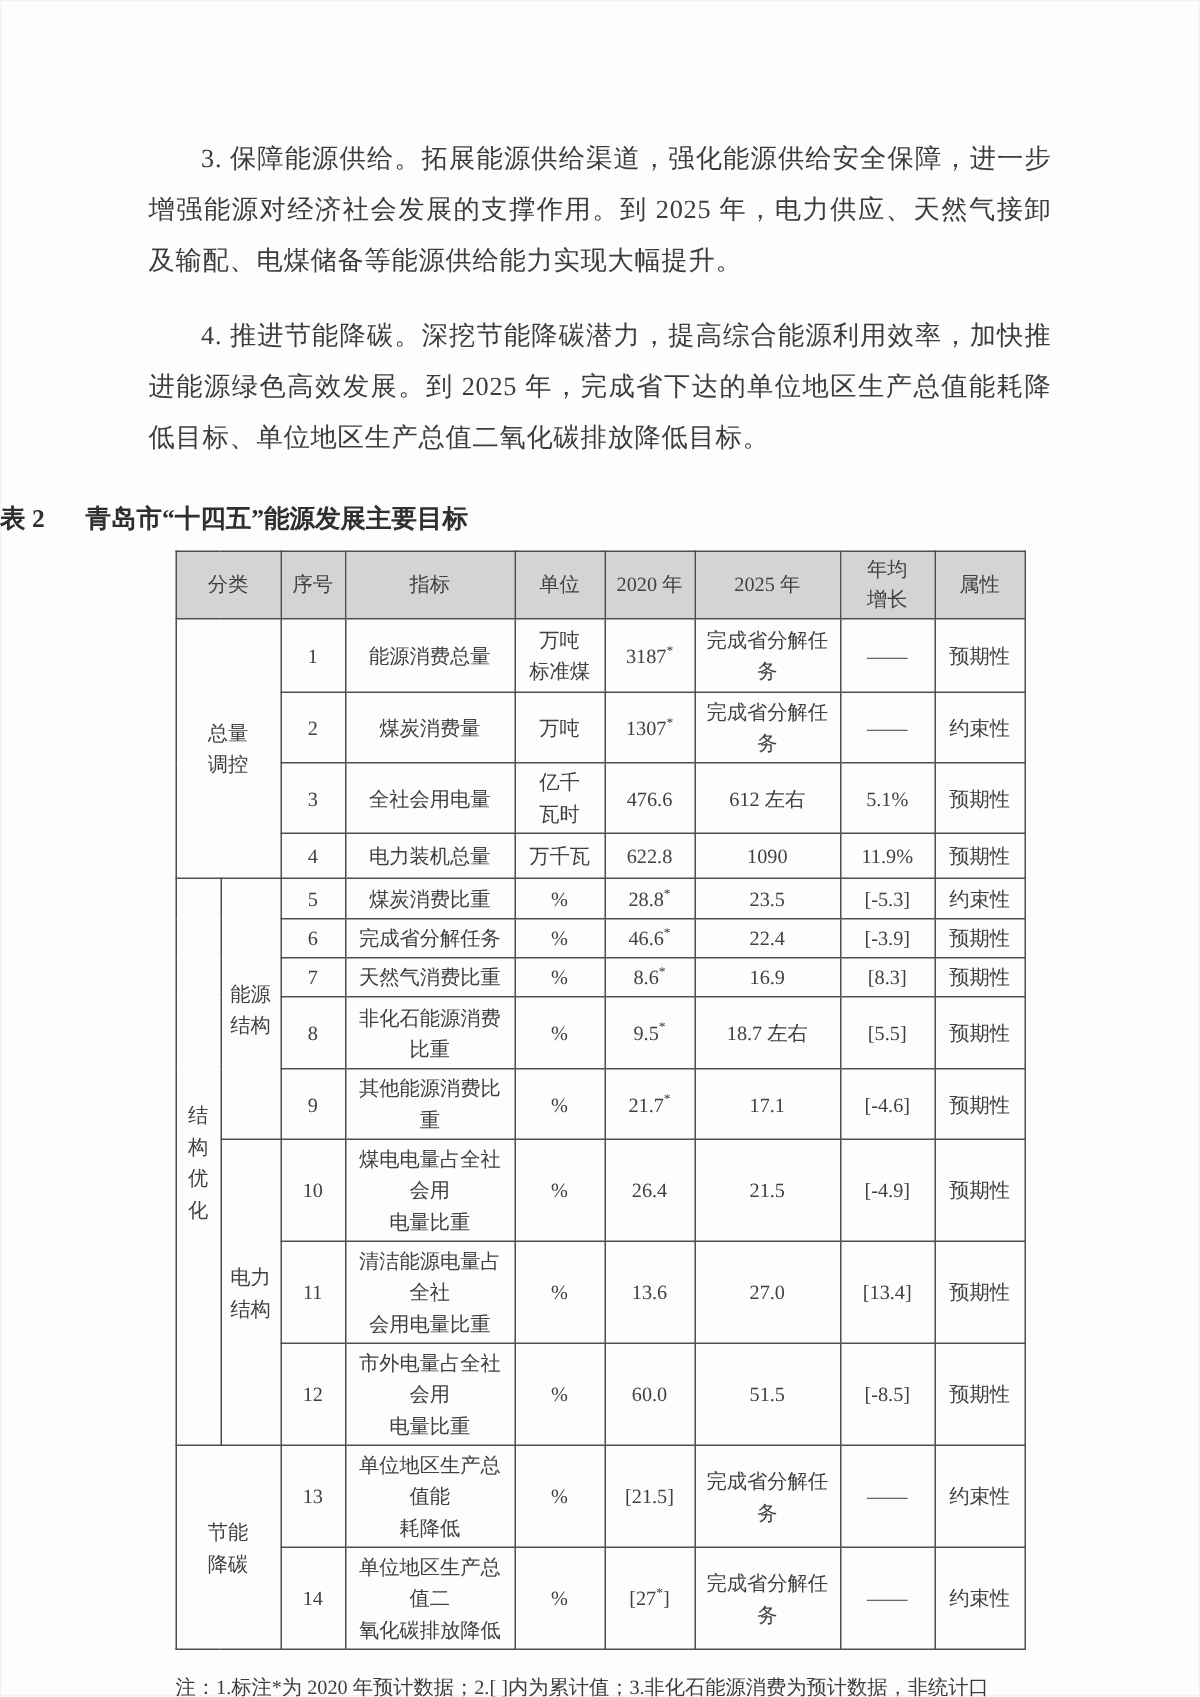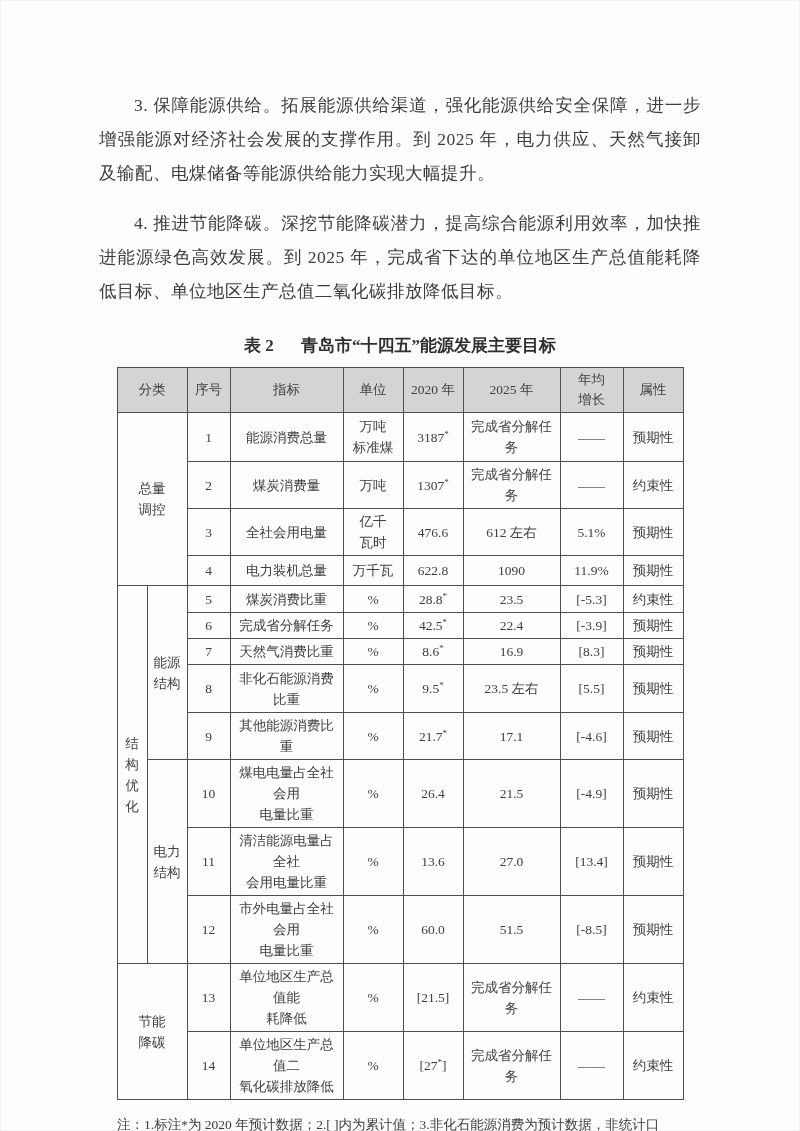--- a/index.html
+++ b/index.html
@@ -23,21 +23,21 @@
     font-size: 17.5px;
     line-height: 34px;
     text-align: justify;
     text-indent: 2em;
     color: #3c3c3c;
     letter-spacing: 0.5px;
   }
   .body-para + .body-para { margin-top: 16px; }
   .table-title {
     margin: 26px auto 10px auto;
-    text-align: center;
+    text-align: left;
     font-size: 17px;
     font-weight: bold;
     color: #2f2f2f;
   }
   .table-title .gap { margin-left: 1.6em; }
   table.goals {
     width: 566px;
     margin: 0 auto;
     border-collapse: collapse;
     table-layout: fixed;
@@ -162,41 +162,41 @@
         <td class="preline">%</td>
         <td><span>28.8</span><sup>*</sup><span></span></td>
         <td>23.5</td>
         <td>[-5.3]</td>
         <td>约束性</td>
       </tr>
       <tr style="height:26px">
         <td>6</td>
         <td class="preline">完成省分解任务</td>
         <td class="preline">%</td>
-        <td><span>42.5</span><sup>*</sup><span></span></td>
+        <td><span>46.6</span><sup>*</sup><span></span></td>
         <td>22.4</td>
         <td>[-3.9]</td>
         <td>预期性</td>
       </tr>
       <tr style="height:25px">
         <td>7</td>
         <td class="preline">天然气消费比重</td>
         <td class="preline">%</td>
         <td><span>8.6</span><sup>*</sup><span></span></td>
         <td>16.9</td>
         <td>[8.3]</td>
         <td>预期性</td>
       </tr>
       <tr style="height:48px">
         <td>8</td>
         <td class="preline">非化石能源消费
 比重</td>
         <td class="preline">%</td>
         <td><span>9.5</span><sup>*</sup><span></span></td>
-        <td>23.5 左右</td>
+        <td>18.7 左右</td>
         <td>[5.5]</td>
         <td>预期性</td>
       </tr>
       <tr style="height:30px">
         <td>9</td>
         <td class="preline">其他能源消费比重</td>
         <td class="preline">%</td>
         <td><span>21.7</span><sup>*</sup><span></span></td>
         <td>17.1</td>
         <td>[-4.6]</td>

